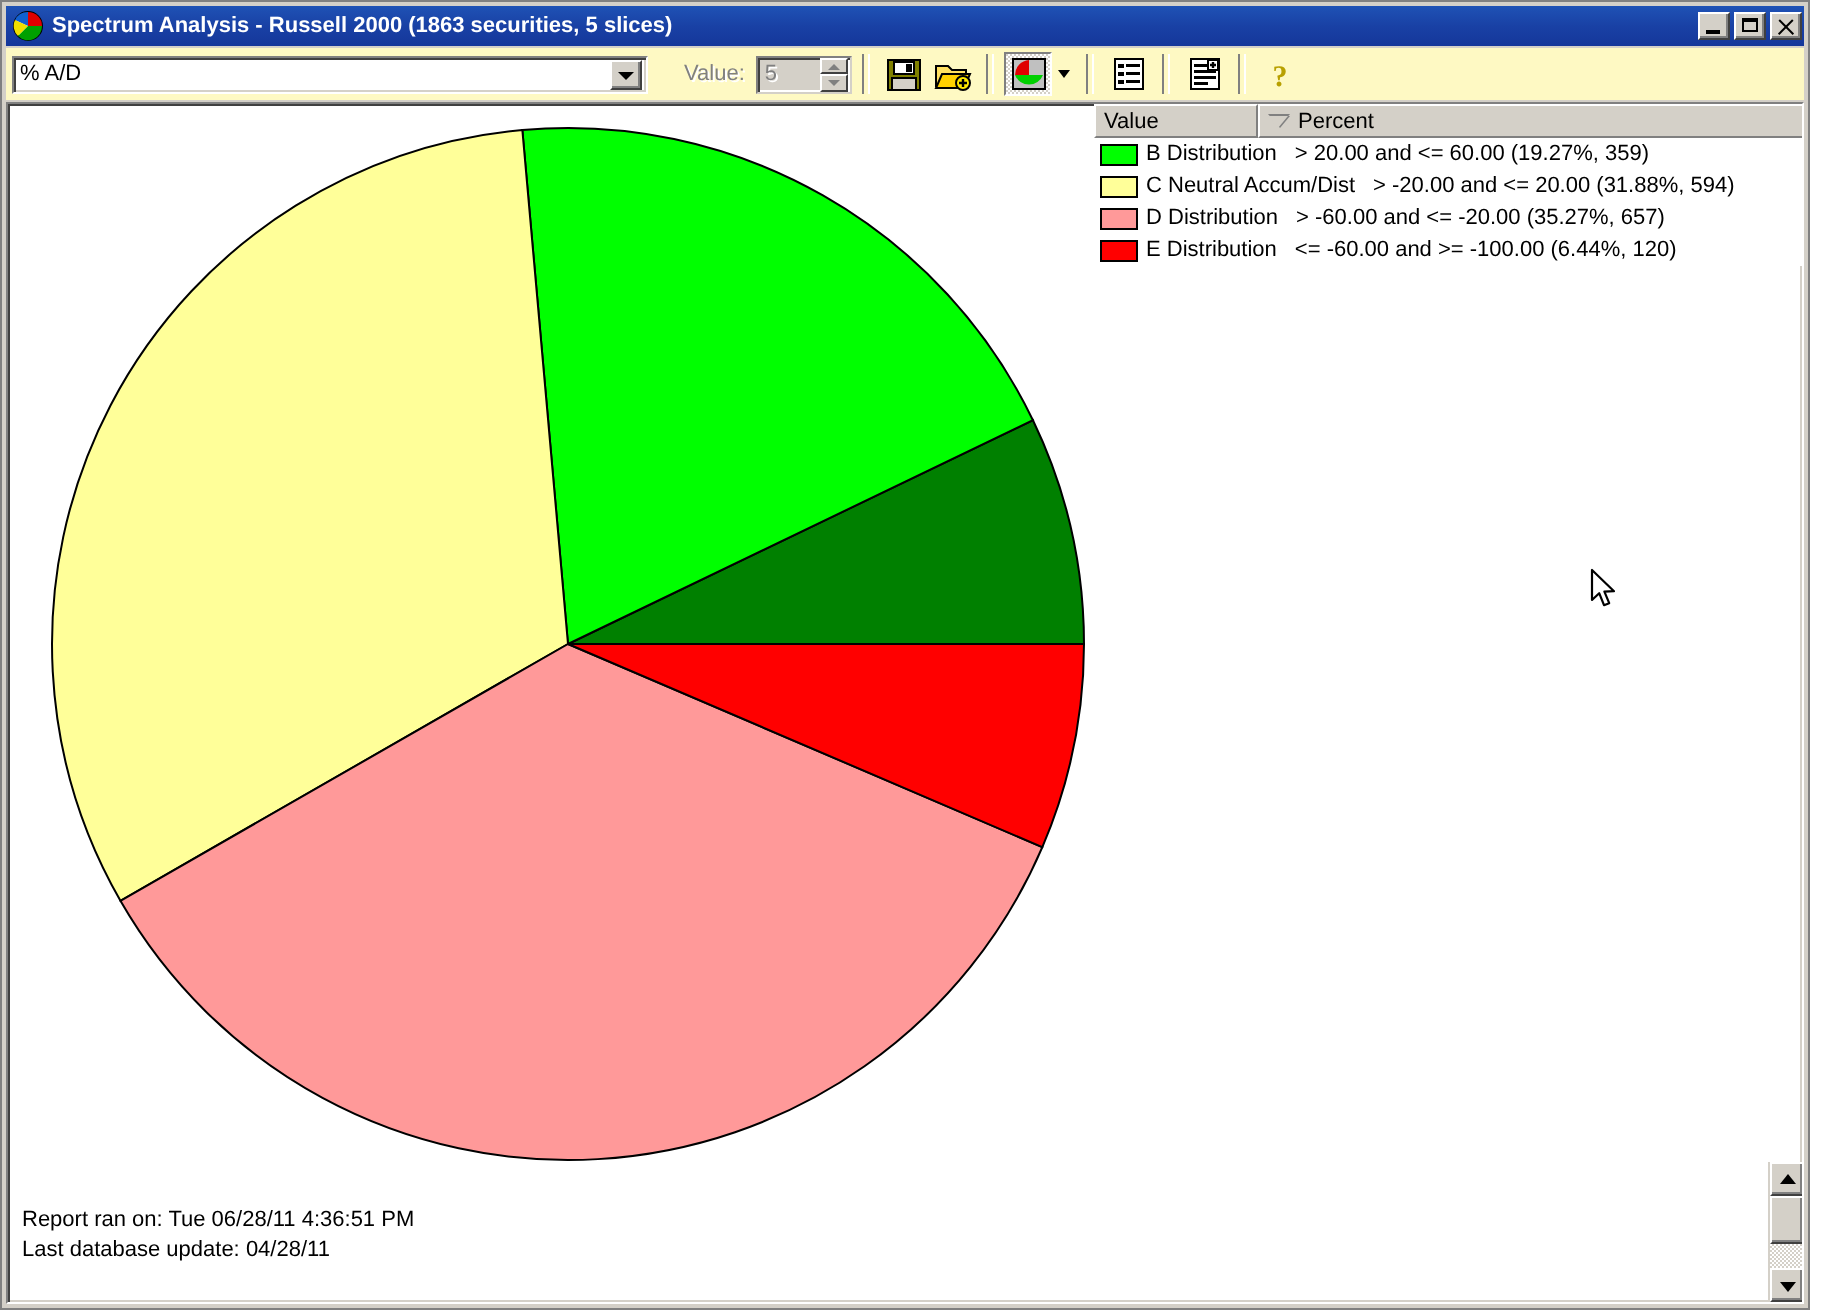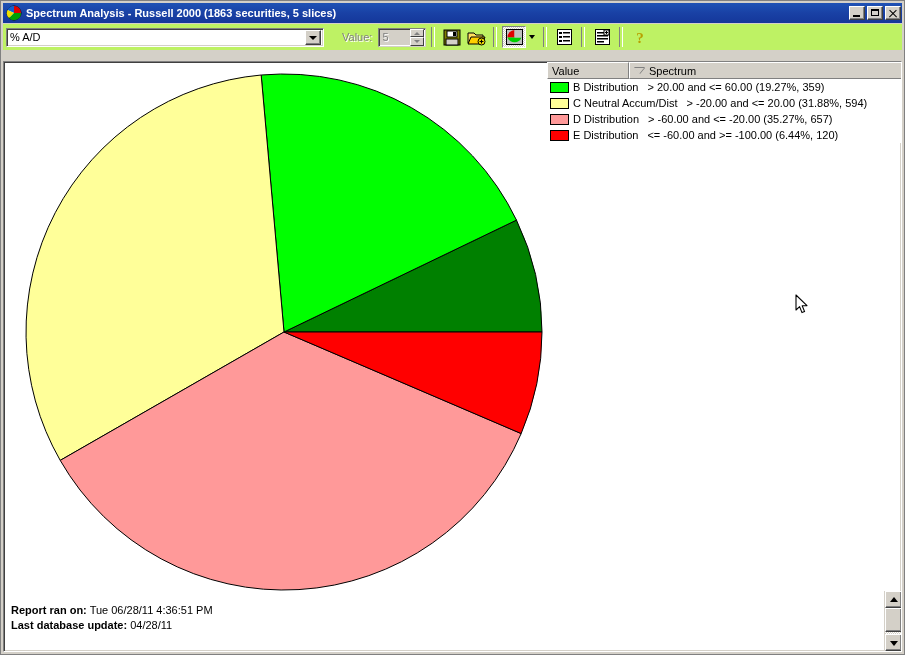--- a/index.html
+++ b/index.html
@@ -81,22 +81,22 @@
   #btn-close .x1, #btn-close .x2 {
     position: absolute; left: 2px; top: 6px;
     width: 10px; height: 1.4px; background: #000;
   }
   #btn-close .x1 { transform: rotate(45deg); }
   #btn-close .x2 { transform: rotate(-45deg); }
 
   
   #toolbar {
     height: 26px;
-    margin: 1px 2px 10px 2px;
-    background: #bef264;
+    margin: 1px 2px 0 2px;
+    background: #fef9c3;
     display: flex;
     align-items: center;
     padding: 0 3px;
     box-sizing: border-box;
     flex: 0 0 auto;
   }
   .combo {
     width: 318px; height: 19px;
     background: #ffffff;
     border: 1px solid #808080;
@@ -298,21 +298,21 @@
   }
 
   
   #footer {
     position: absolute;
     left: 7px; bottom: 18px;
     font-size: 11px;
     line-height: 15px;
     color: #000;
   }
-  #footer b { font-weight: bold; }
+  #footer b { font-weight: normal; }
 
   
   #vscroll {
     position: absolute;
     right: 0px; top: 529px; bottom: 0px;
     width: 17px;
     background: repeating-conic-gradient(#ffffff 0% 25%, #d4d0c8 0% 50%) 0 0/2px 2px;
     border-left: 1px solid #d4d0c8;
     box-sizing: border-box;
   }
@@ -475,21 +475,21 @@
           <path d="M 264 264 L 40.22 392.39 A 258 258 0 0 0 501.17 365.57 Z" fill="#ff9999" stroke="#000000" stroke-width="1"></path>
           <path d="M 264 264 L 501.17 365.57 A 258 258 0 0 0 522.00 264.00 Z" fill="#ff0000" stroke="#000000" stroke-width="1"></path>
         </g>
     </svg>
 
     <div id="legend">
       <div id="legend-header">
         <div class="lh-cell" id="lh-value">Value</div>
         <div class="lh-cell" id="lh-percent">
           <span id="sort-tri"></span>
-          <span>Spectrum</span>
+          <span>Percent</span>
         </div>
       </div>
       <div id="legend-rows">
           <div class="legend-row">
             <span class="legend-swatch" style="background: rgb(0, 255, 0);"></span>
             <span class="legend-label">B Distribution</span>
             <span class="legend-range">&gt; 20.00 and &lt;= 60.00 (19.27%, 359)</span>
           </div>
           <div class="legend-row">
             <span class="legend-swatch" style="background: rgb(255, 255, 153);"></span>

